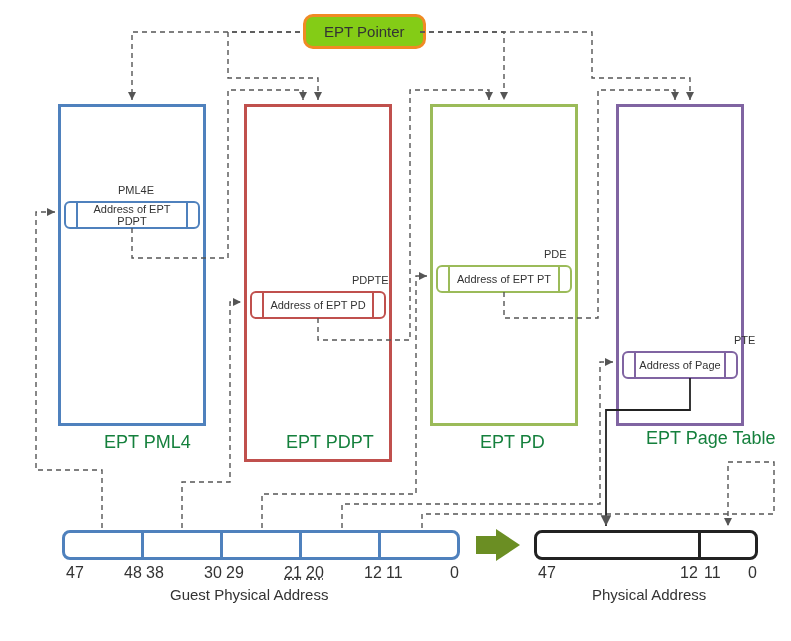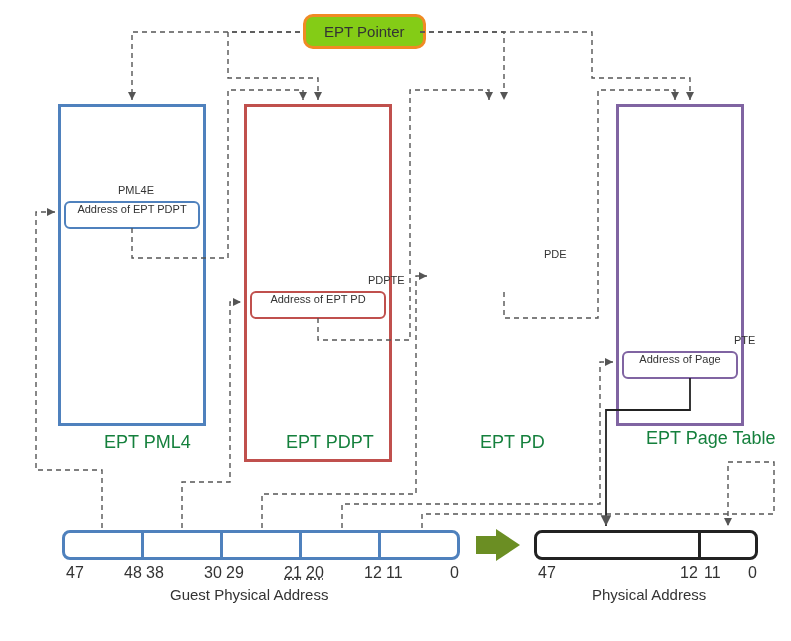--- a/index.html
+++ b/index.html
@@ -39,21 +39,20 @@
   
   .entry {
     position: absolute;
     left: 3px; right: 3px;
     height: 28px;
     border-width: 2px;
     border-style: solid;
     border-radius: 6px;
     display: flex;
     align-items: center;
-    flex-direction: column;
   }
   .entry.blue   { border-color: #4f81bd; }
   .entry.red    { border-color: #c0504d; }
   .entry.green  { border-color: #9bbb59; }
   .entry.purple { border-color: #8064a2; }
   .entry .cell-l, .entry .cell-r {
     width: 12px; align-self: stretch;
     border-width: 0 2px 0 0; border-style: solid;
   }
   .entry.blue   .cell-l, .entry.blue   .cell-r { border-color: #4f81bd; }
@@ -124,23 +123,30 @@
 <span class="entry-tag" style="left:118px; top:184px;">PML4E</span>
 <span class="table-caption" style="left:104px; top:432px;">EPT PML4</span>
 
 <div class="tablebox red" style="left:244px; top:104px; width:148px; height:358px;">
   <div class="entry red" style="top:184px;">
     <div class="cell-l"></div>
     <div class="cell-mid">Address of EPT PD</div>
     <div class="cell-r"></div>
   </div>
 </div>
-<span class="entry-tag" style="left:368px; top:274px;">PDPTE</span>
+<span class="entry-tag" style="left:352px; top:274px;">PDPTE</span>
 <span class="table-caption" style="left:286px; top:432px;">EPT PDPT</span>
 
+<div class="tablebox green" style="left:430px; top:104px; width:148px; height:322px;">
+  <div class="entry green" style="top:158px;">
+    <div class="cell-l"></div>
+    <div class="cell-mid">Address of EPT PT</div>
+    <div class="cell-r"></div>
+  </div>
+</div>
 <span class="entry-tag" style="left:544px; top:248px;">PDE</span>
 <span class="table-caption" style="left:480px; top:432px;">EPT PD</span>
 
 <div class="tablebox purple" style="left:616px; top:104px; width:128px; height:322px;">
   <div class="entry purple" style="top:244px;">
     <div class="cell-l"></div>
     <div class="cell-mid">Address of Page</div>
     <div class="cell-r"></div>
   </div>
 </div>

